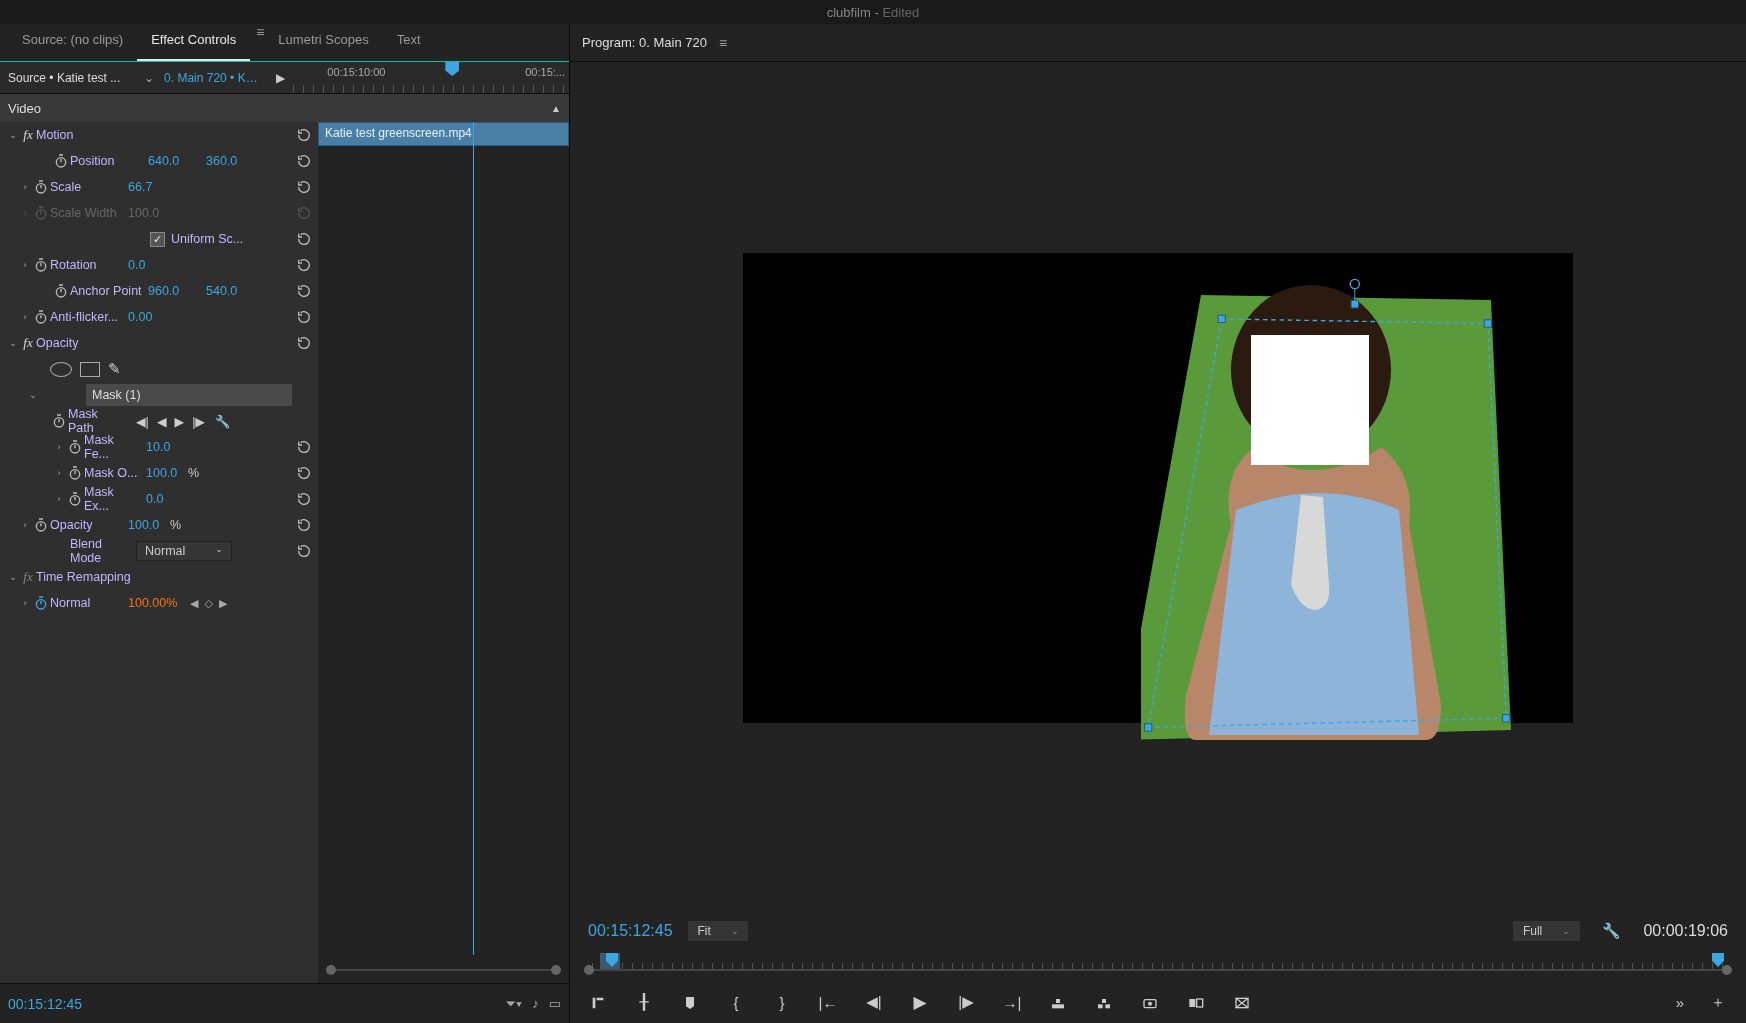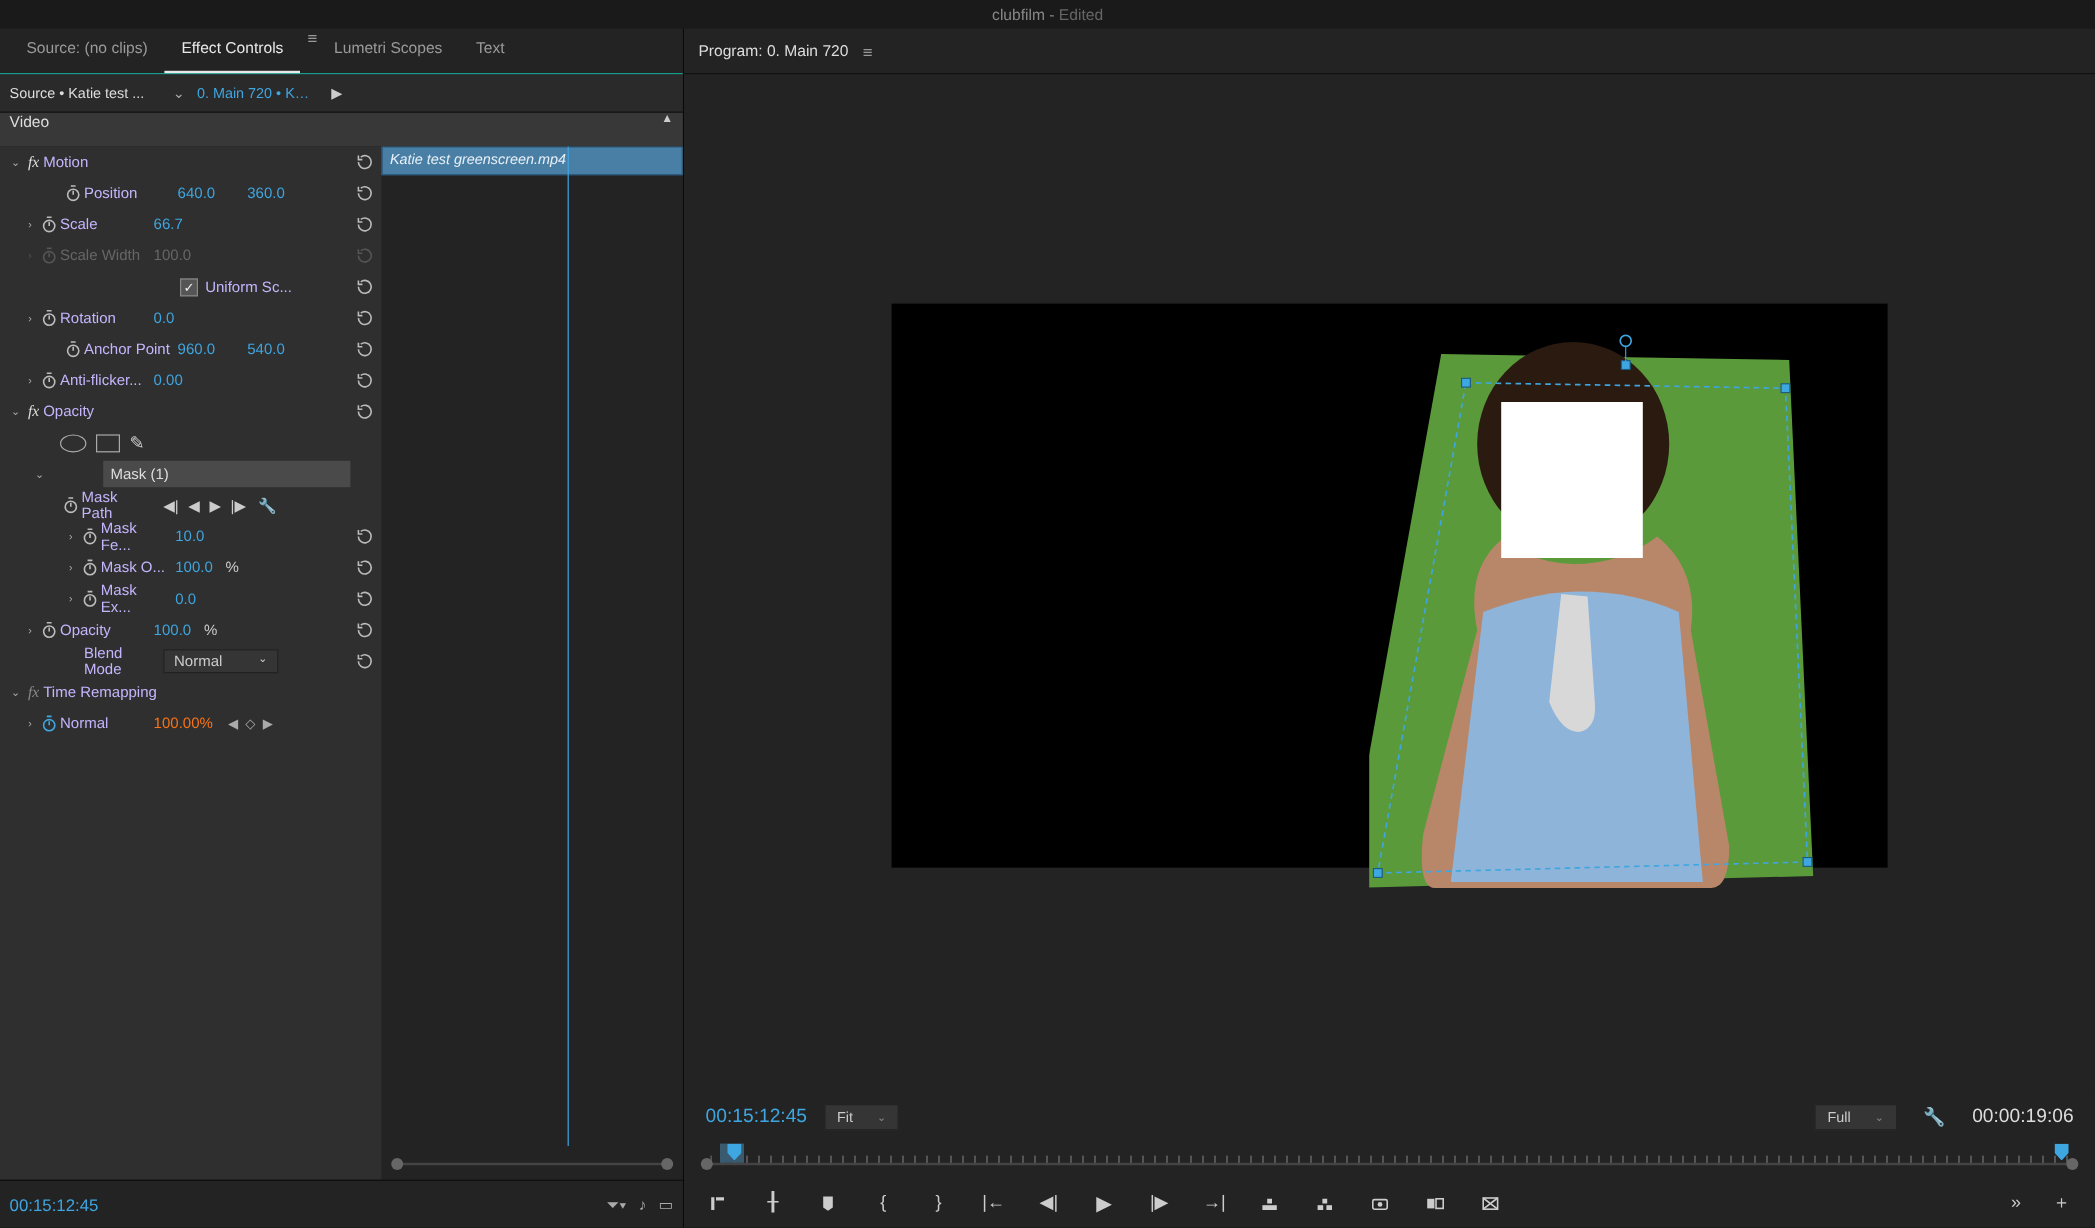--- a/index.html
+++ b/index.html
@@ -27,29 +27,29 @@
 .source-header .src-label { padding: 0 8px; color: #ddd; width: 140px; overflow: hidden; white-space: nowrap; text-overflow: ellipsis; }
 .source-header .chev { color: #aaa; padding: 0 4px; }
 .source-header .seq-label { color: #3ea6e0; padding: 0 6px; width: 110px; overflow: hidden; white-space: nowrap; text-overflow: ellipsis; }
 .source-header .play-tri { color: #ccc; padding: 0 8px; }
 .source-header .time-ruler { flex: 1; position: relative; height: 100%; color: #aaa; }
 .time-ruler .tc { position: absolute; top: 4px; font-size: 11px; }
 .time-ruler .ticks { position: absolute; bottom: 0; left: 0; right: 0; height: 8px; background: repeating-linear-gradient(90deg, #555 0 1px, transparent 1px 10px); }
 .time-ruler .marker { position: absolute; top: 0; width: 14px; height: 14px; background: #3ea6e0; clip-path: polygon(0 0,100% 0,100% 60%,50% 100%,0 60%); }
 
 
-.video-header { height: 28px; display: flex; padding: 0 8px; background: #383838; color: #ddd; font-size: 13px; }
+.video-header { height: 28px; display: flex; align-items: center; padding: 0 8px; background: #383838; color: #ddd; font-size: 13px; }
 .video-header .arrow-up { margin-left: auto; color: #ccc; font-size: 10px; }
 
 
 .effects-split { flex: 1; display: flex; overflow: hidden; }
 .effects-tree { width: 318px; background: #2f2f2f; overflow-y: auto; position: relative; }
 .effects-timeline { flex: 1; background: #232323; position: relative; }
 
-.clip-bar { position: absolute; top: 0; left: 0; right: 0; height: 24px; background: #4a7fa5; border: 1px solid #2a5a7d; color: #e8f0f8; font-size: 12px; padding: 3px 6px; overflow: hidden; white-space: nowrap; font-style: italic; }
+.clip-bar { position: absolute; top: 0; left: 0; right: 0; height: 24px; background: #4a7fa5; border: 1px solid #2a5a7d; color: #e8f0f8; font-size: 12px; padding: 3px 6px; overflow: hidden; white-space: nowrap; }
 .playhead-line { position: absolute; top: 0; bottom: 28px; width: 1px; background: #3ea6e0; left: 155px; }
 
 
 .prow { display: flex; align-items: center; height: 26px; padding-left: 6px; font-size: 12.5px; position: relative; }
 .prow .twisty { width: 14px; color: #aaa; font-size: 9px; text-align: center; }
 .prow .fx { width: 16px; font-style: italic; font-family: Georgia, serif; font-size: 13px; color: #ddd; text-align: center; }
 .prow .stop { width: 18px; text-align: center; }
 .prow .stop svg { vertical-align: middle; }
 .prow .label { flex: 0 0 auto; color: #c4b5fd; padding-right: 6px; }
 .prow .label.dim { color: #666; }
@@ -145,20 +145,26 @@
       <span class="tab-menu">≡</span>
       <div class="tab">Lumetri Scopes</div>
       <div class="tab">Text</div>
     </div>
 
     <div class="source-header">
       <div class="src-label">Source • Katie test ...</div>
       <div class="chev">⌄</div>
       <div class="seq-label">0. Main 720 • Ka...</div>
       <div class="play-tri">▶</div>
+      <div class="time-ruler">
+        <span class="tc" style="left:34px">00:15:10:00</span>
+        <span class="tc" style="right:4px">00:15:...</span>
+        <div class="marker" style="left:152px"></div>
+        <div class="ticks"></div>
+      </div>
     </div>
 
     <div class="video-header">
       <span>Video</span>
       <span class="arrow-up">▲</span>
     </div>
 
     <div class="effects-split">
       <div class="effects-tree">
 

